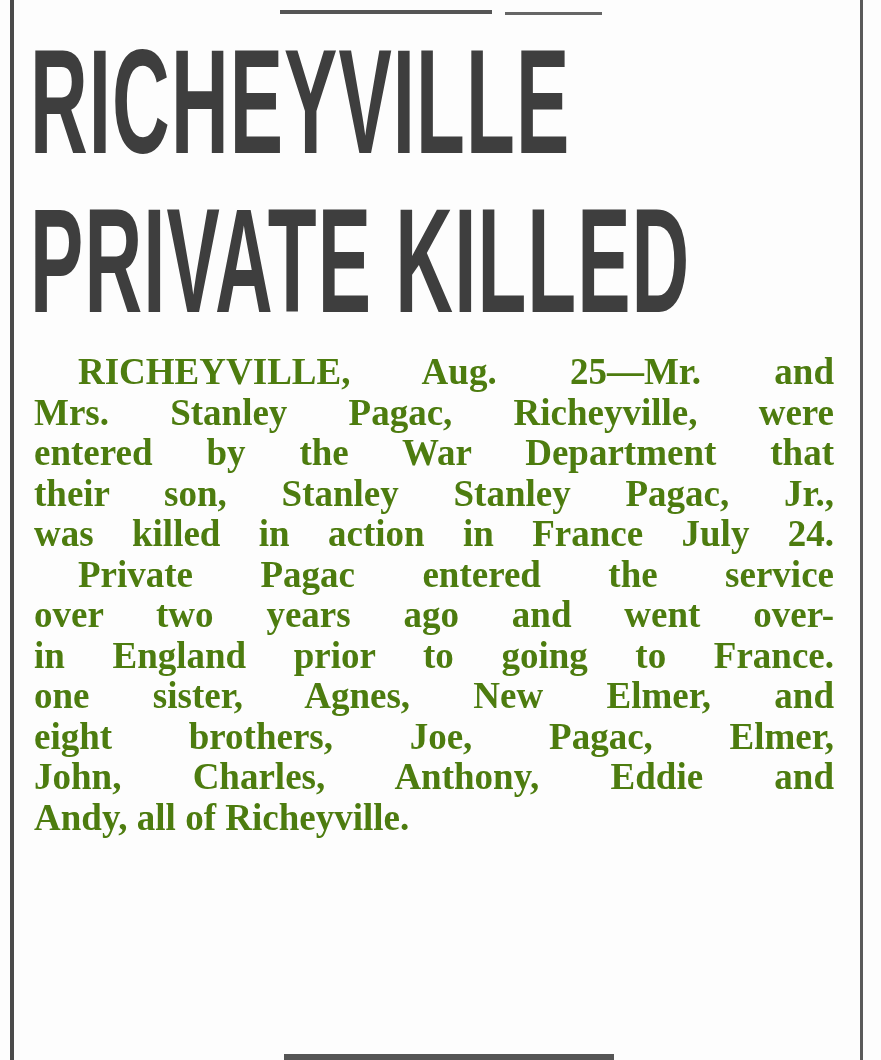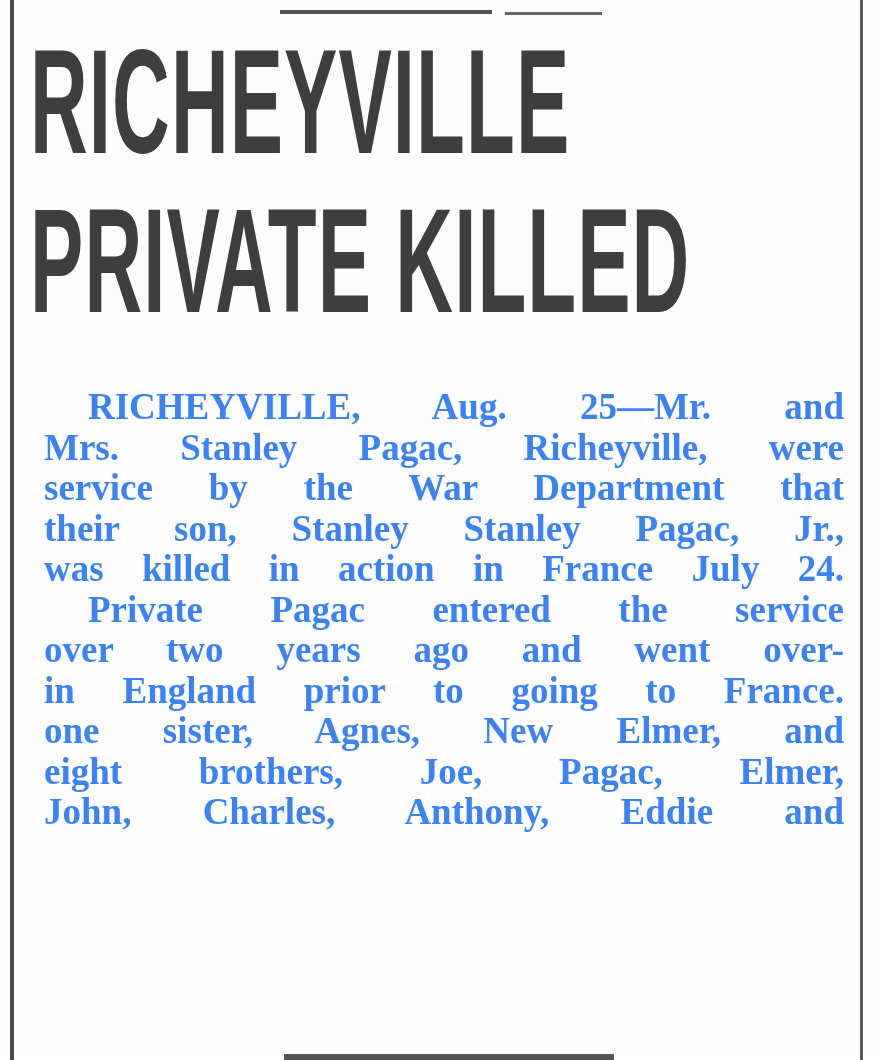--- a/index.html
+++ b/index.html
@@ -23,48 +23,49 @@
     position: absolute; left: 30px; margin: 0;
     font-family: "Liberation Sans", "DejaVu Sans", sans-serif;
     font-weight: bold; color: #3e3e3e;
     font-size: 148px; line-height: 1;
     transform: scaleX(0.54); transform-origin: left top;
     letter-spacing: 2px; white-space: nowrap;
   }
   .h1 { top: 28px; }
   .h2 { top: 187px; }
   .body {
-    position: absolute; left: 44px; top: 352px; width: 800px;
+    position: absolute; left: 34px; top: 352px; width: 800px;
     font-family: "Liberation Serif", "DejaVu Serif", serif;
-    font-weight: bold; color: #3b82f6;
-    font-size: 37px; line-height: 40.5px; margin-top: 35px;
+    font-weight: bold; color: #4d7c0f;
+    font-size: 37px; line-height: 40.5px;
   }
   .line { display: block; white-space: nowrap; text-align: justify; text-align-last: justify; }
   .indent { padding-left: 44px; }
 </style>
 </head>
 <body>
 
 <div class="clip">
   <div class="border-left"></div>
   <div class="border-right"></div>
   <div class="rule-top-a"></div>
   <div class="rule-top-b"></div>
 
   <h1 class="headline h1">RICHEYVILLE</h1>
   <h1 class="headline h2">PRIVATE KILLED</h1>
 
   <div class="body">
     <span class="line indent">RICHEYVILLE, Aug. 25—Mr. and</span>
     <span class="line">Mrs. Stanley Pagac, Richeyville, were</span>
-    <span class="line">service by the War Department that</span>
+    <span class="line">entered by the War Department that</span>
     <span class="line">their son, Stanley Stanley Pagac, Jr.,</span>
     <span class="line">was killed in action in France July 24.</span>
     <span class="line indent">Private Pagac entered the service</span>
     <span class="line">over two years ago and went over-</span>
     <span class="line">in England prior to going to France.</span>
     <span class="line">one sister, Agnes, New Elmer, and</span>
     <span class="line">eight brothers, Joe, Pagac, Elmer,</span>
     <span class="line">John, Charles, Anthony, Eddie and</span>
+    <span class="line" style="text-align-last:left">Andy, all of Richeyville.</span>
   </div>
 
   <div class="rule-bottom"></div>
 </div>
 
 </body></html>

